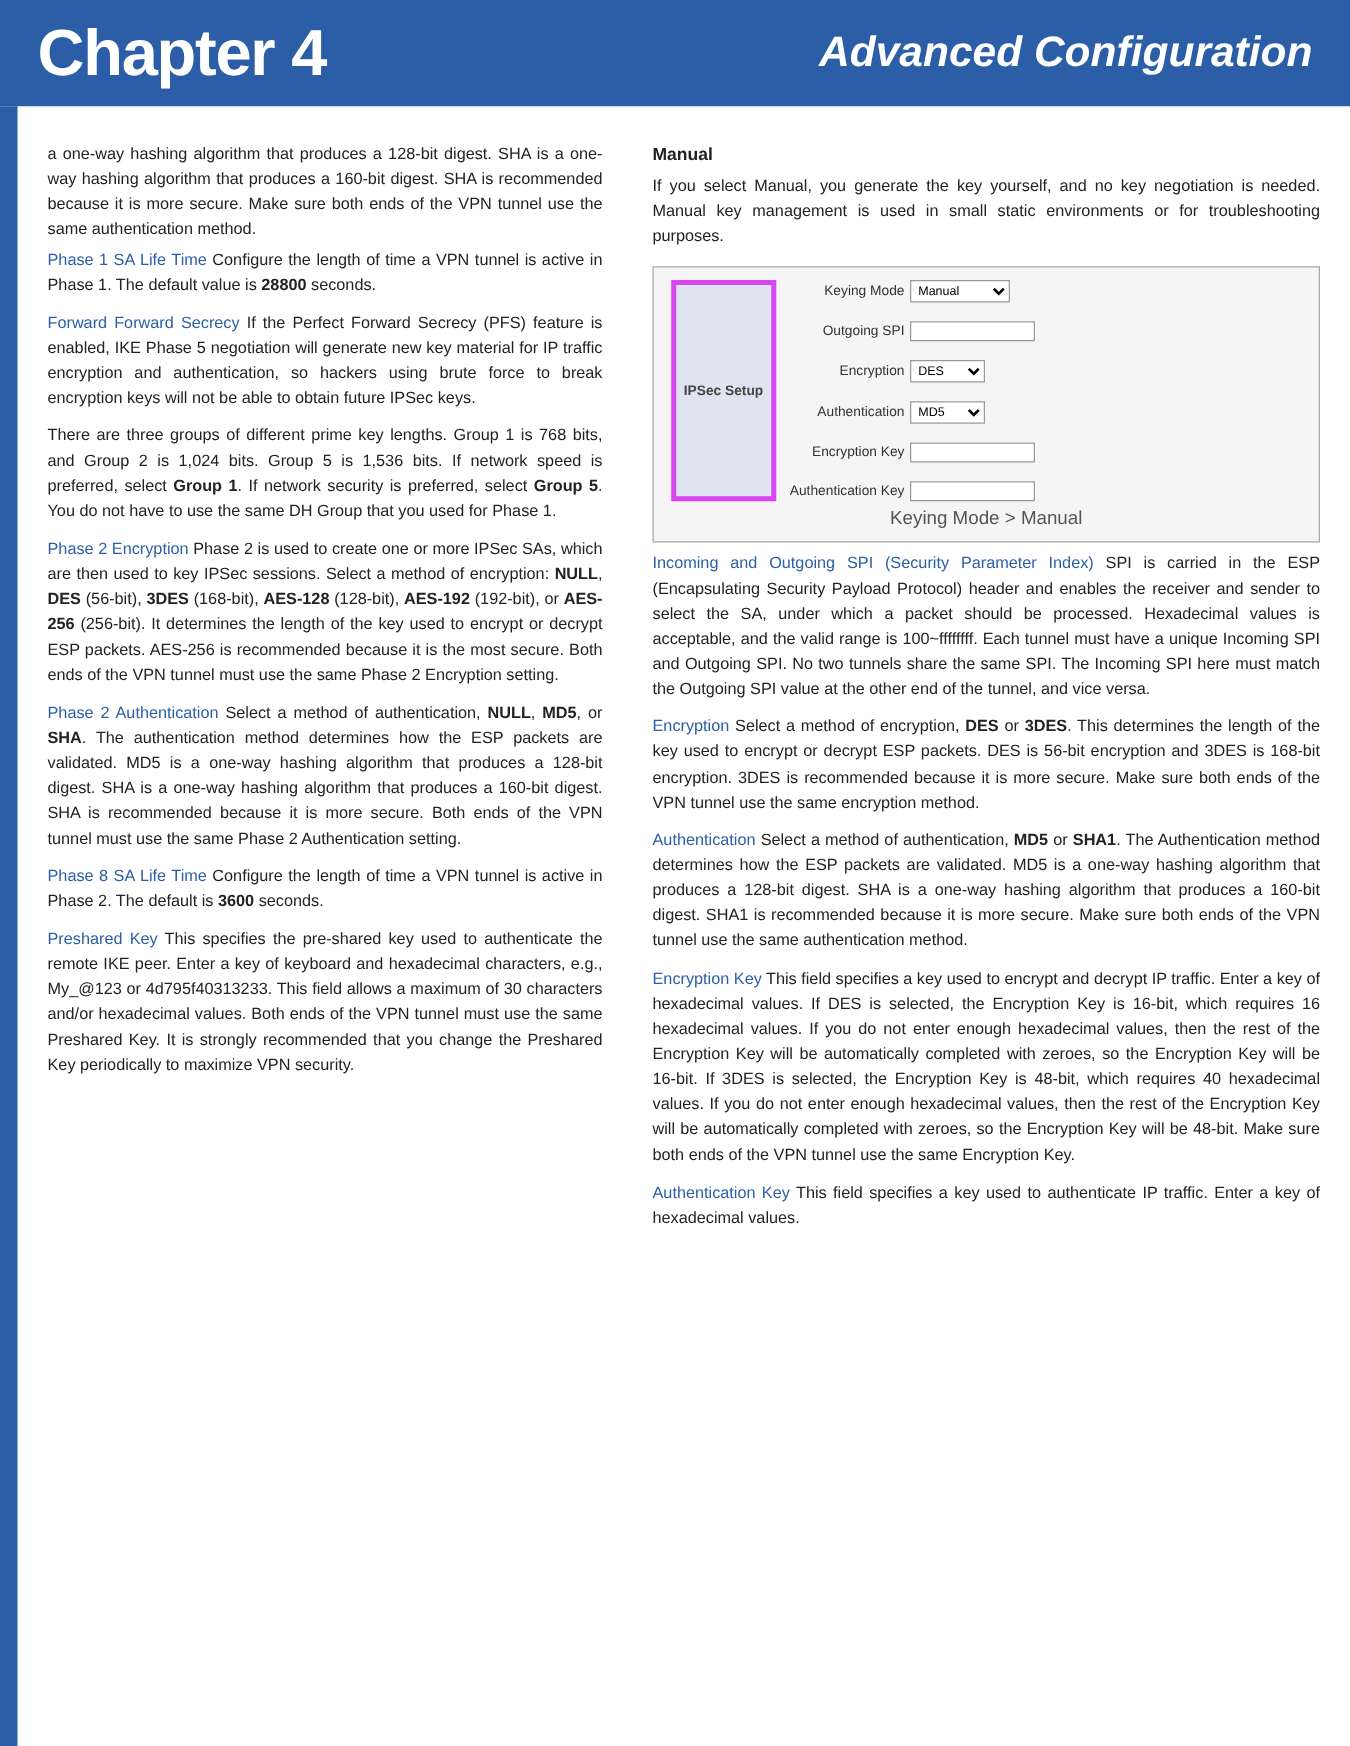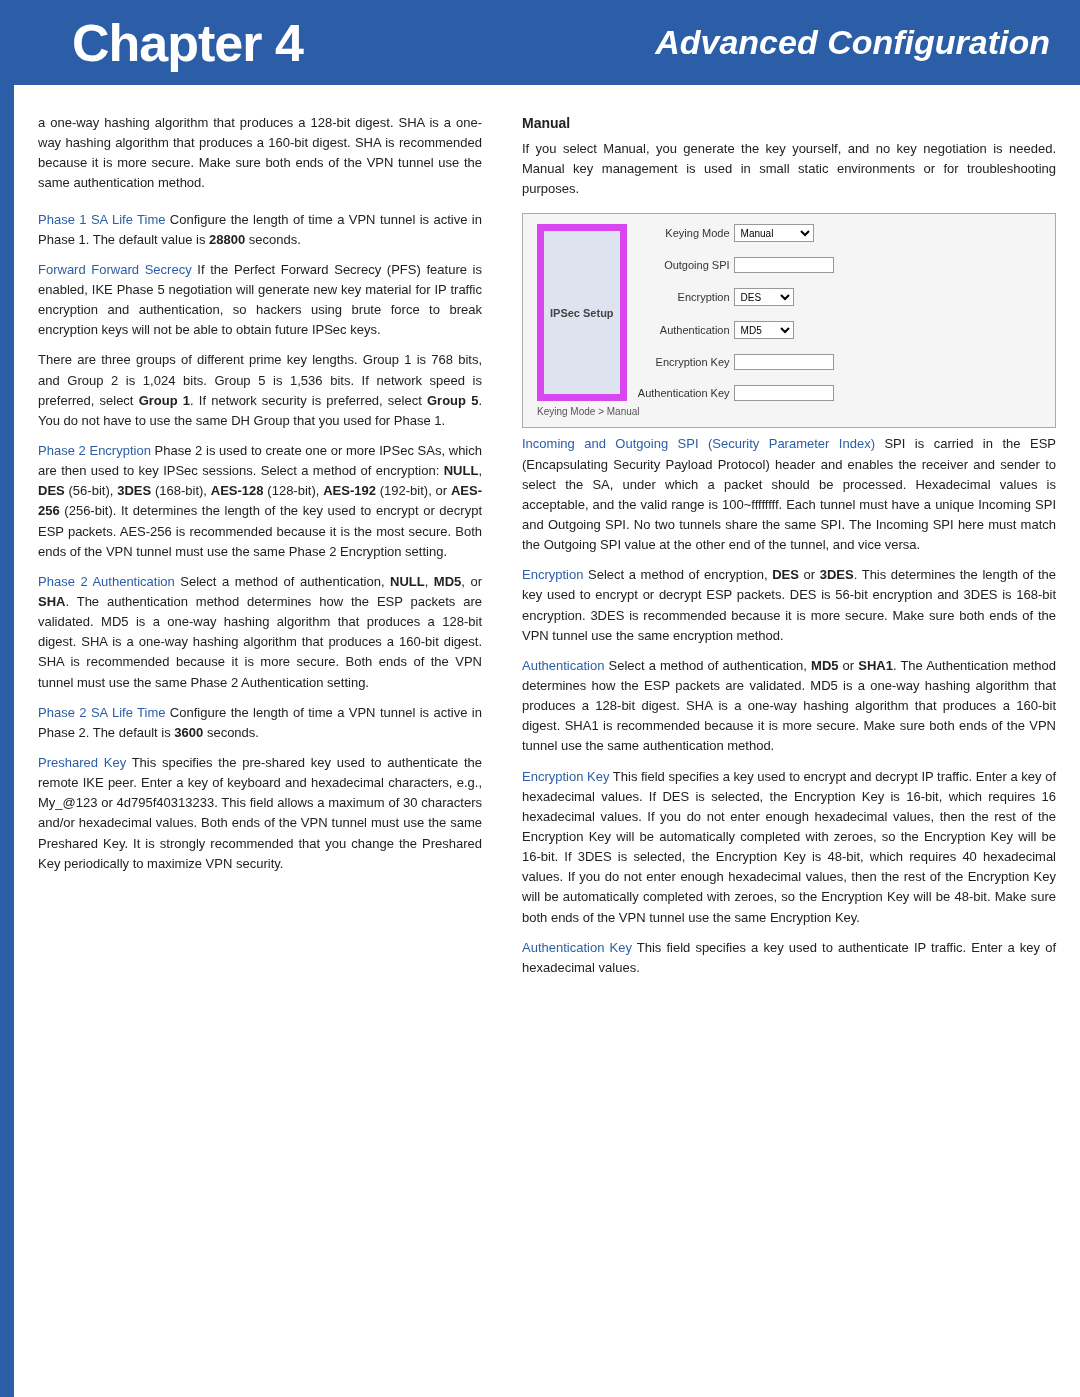--- a/index.html
+++ b/index.html
@@ -20,21 +20,20 @@
       align-items: center;
       justify-content: space-between;
       padding: 0 30px;
       height: 85px;
     }
     .header-chapter {
       font-size: 52px;
       font-weight: 900;
       color: #fff;
       letter-spacing: -1px;
-      margin-left: 42px;
     }
     .header-title {
       font-size: 34px;
       font-weight: 700;
       color: #fff;
       font-style: italic;
     }
 
     
     .page-body {
@@ -61,21 +60,21 @@
     }
     .col-right {
       flex: 1;
       padding: 10px 24px 10px 18px;
       border-left: none;
     }
 
     
     p {
       line-height: 1.55;
-      margin-bottom: 16px;
+      margin-bottom: 4px;
       text-align: justify;
     }
 
     .term {
       color: #2b5ea7;
       font-weight: 400;
     }
 
     .bold { font-weight: 700; }
 
@@ -100,21 +99,21 @@
       display: flex;
       align-items: flex-start;
     }
     .ipsec-label-col {
       font-weight: 700;
       font-size: 11px;
       color: #444;
       background: #dde4ef;
       padding: 4px 6px;
       white-space: nowrap;
-      border: 7px solid #d946ef;
+      border: 4px solid #d946ef;
       margin-right: 8px;
       align-self: stretch;
       display: flex;
       align-items: center;
       writing-mode: horizontal-tb;
       min-width: 60px;
       justify-content: center;
     }
     .ipsec-fields {
       display: flex;
@@ -143,21 +142,22 @@
     }
     .ipsec-field-select {
       border: 1px solid #999;
       background: #fff;
       height: 18px;
       font-size: 10px;
       padding: 0 2px;
       width: 60px;
     }
     .ipsec-caption {
-      font-size: 10px;
+      text-align: center;
+      font-size: 15px;
       color: #555;
       margin-top: 5px;
     }
 
     .para-block {
       margin-bottom: 10px;
     }
   </style>
 </head>
 <body>
@@ -197,21 +197,21 @@
         <span class="term">Phase 2 Encryption</span>
         <span>  Phase 2 is used to create one or more IPSec SAs, which are then used to key IPSec sessions. Select a method of encryption: <span class="bold">NULL</span>, <span class="bold">DES</span> (56-bit), <span class="bold">3DES</span> (168-bit), <span class="bold">AES-128</span> (128-bit), <span class="bold">AES-192</span> (192-bit), or <span class="bold">AES-256</span> (256-bit). It determines the length of the key used to encrypt or decrypt ESP packets. AES-256 is recommended because it is the most secure. Both ends of the VPN tunnel must use the same Phase 2 Encryption setting.</span>
       </p>
 
       <p class="para-block">
         <span class="term">Phase 2 Authentication</span>
         <span>  Select a method of authentication, <span class="bold">NULL</span>, <span class="bold">MD5</span>, or <span class="bold">SHA</span>. The authentication method determines how the ESP packets are validated. MD5 is a one-way hashing algorithm that produces a 128-bit digest. SHA is a one-way hashing algorithm that produces a 160-bit digest. SHA is recommended because it is more secure. Both ends of the VPN tunnel must use the same Phase 2 Authentication setting.</span>
       </p>
 
       <p class="para-block">
-        <span class="term">Phase 2 SA Life Time</span>
+        <span class="term">Phase 8 SA Life Time</span>
         <span>  Configure the length of time a VPN tunnel is active in Phase 2. The default is </span>
         <span class="bold">3600</span>
         <span> seconds.</span>
       </p>
 
       <p class="para-block">
         <span class="term">Preshared Key</span>
         <span>  This specifies the pre-shared key used to authenticate the remote IKE peer. Enter a key of keyboard and hexadecimal characters, e.g., My_@123 or 4d795f40313233. This field allows a maximum of 30 characters and/or hexadecimal values. Both ends of the VPN tunnel must use the same Preshared Key. It is strongly recommended that you change the Preshared Key periodically to maximize VPN security.</span>
       </p>
 

